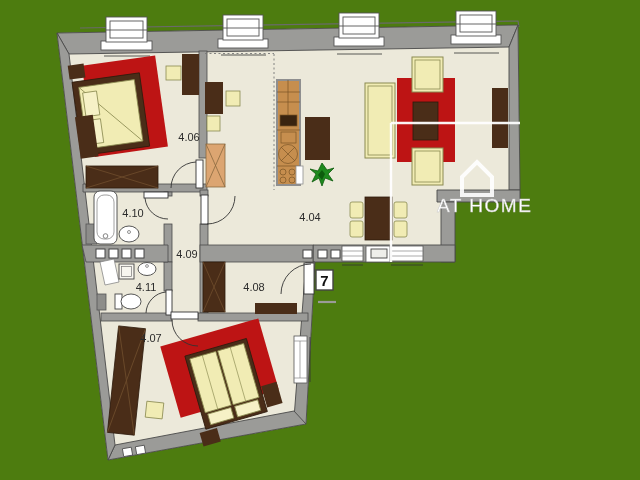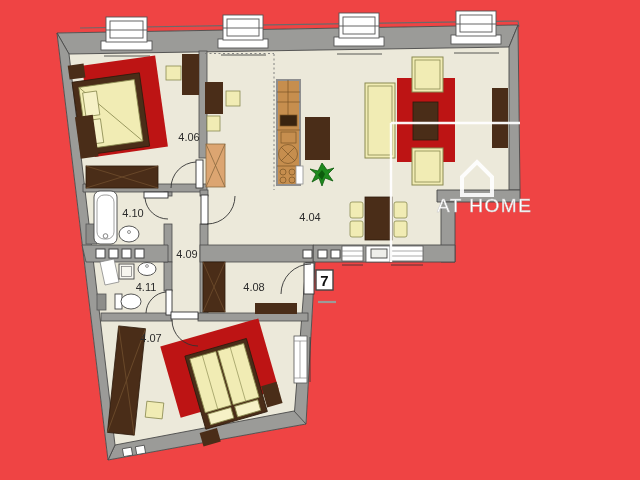--- a/index.html
+++ b/index.html
@@ -1,16 +1,16 @@
 <!DOCTYPE html>
 <html><head>
 <meta charset="utf-8">
 <style>
   html,body{margin:0;padding:0;background:#fff;}
-  .stage{position:relative;width:640px;height:480px;background:#ef4444;overflow:hidden;
+  .stage{position:relative;width:640px;height:480px;background:#4d7c0f;overflow:hidden;
          font-family:"Liberation Sans", sans-serif;}
   svg{position:absolute;left:0;top:0;}
   .room-label{font-family:"Liberation Sans", sans-serif;font-size:11px;fill:#2b2b2b;}
   .unit-label{font-family:"Liberation Sans", sans-serif;font-size:15px;font-weight:bold;fill:#111;}
   .wm-text{font-family:"Liberation Sans", sans-serif;font-size:19px;letter-spacing:1.5px;
            fill:#ffffff;stroke:#c6c6c6;stroke-width:0.45;}
 </style>
 </head>
 <body>
 

